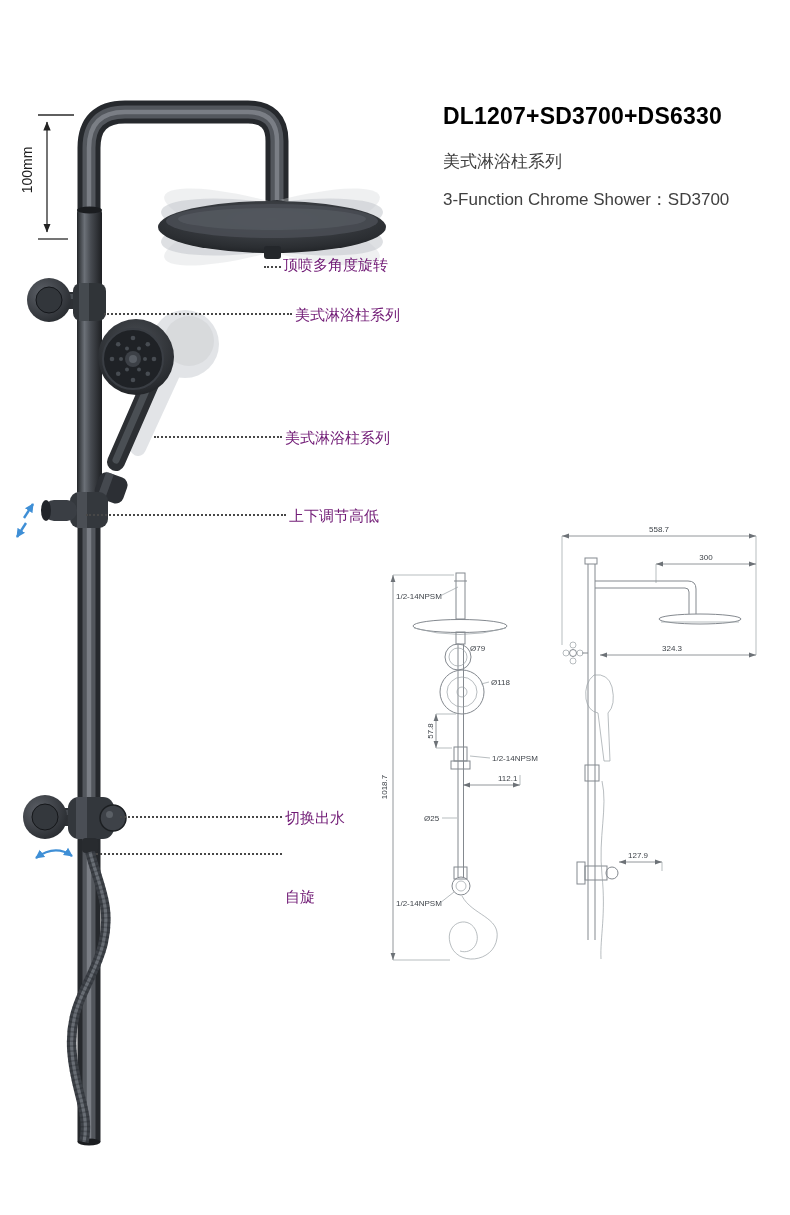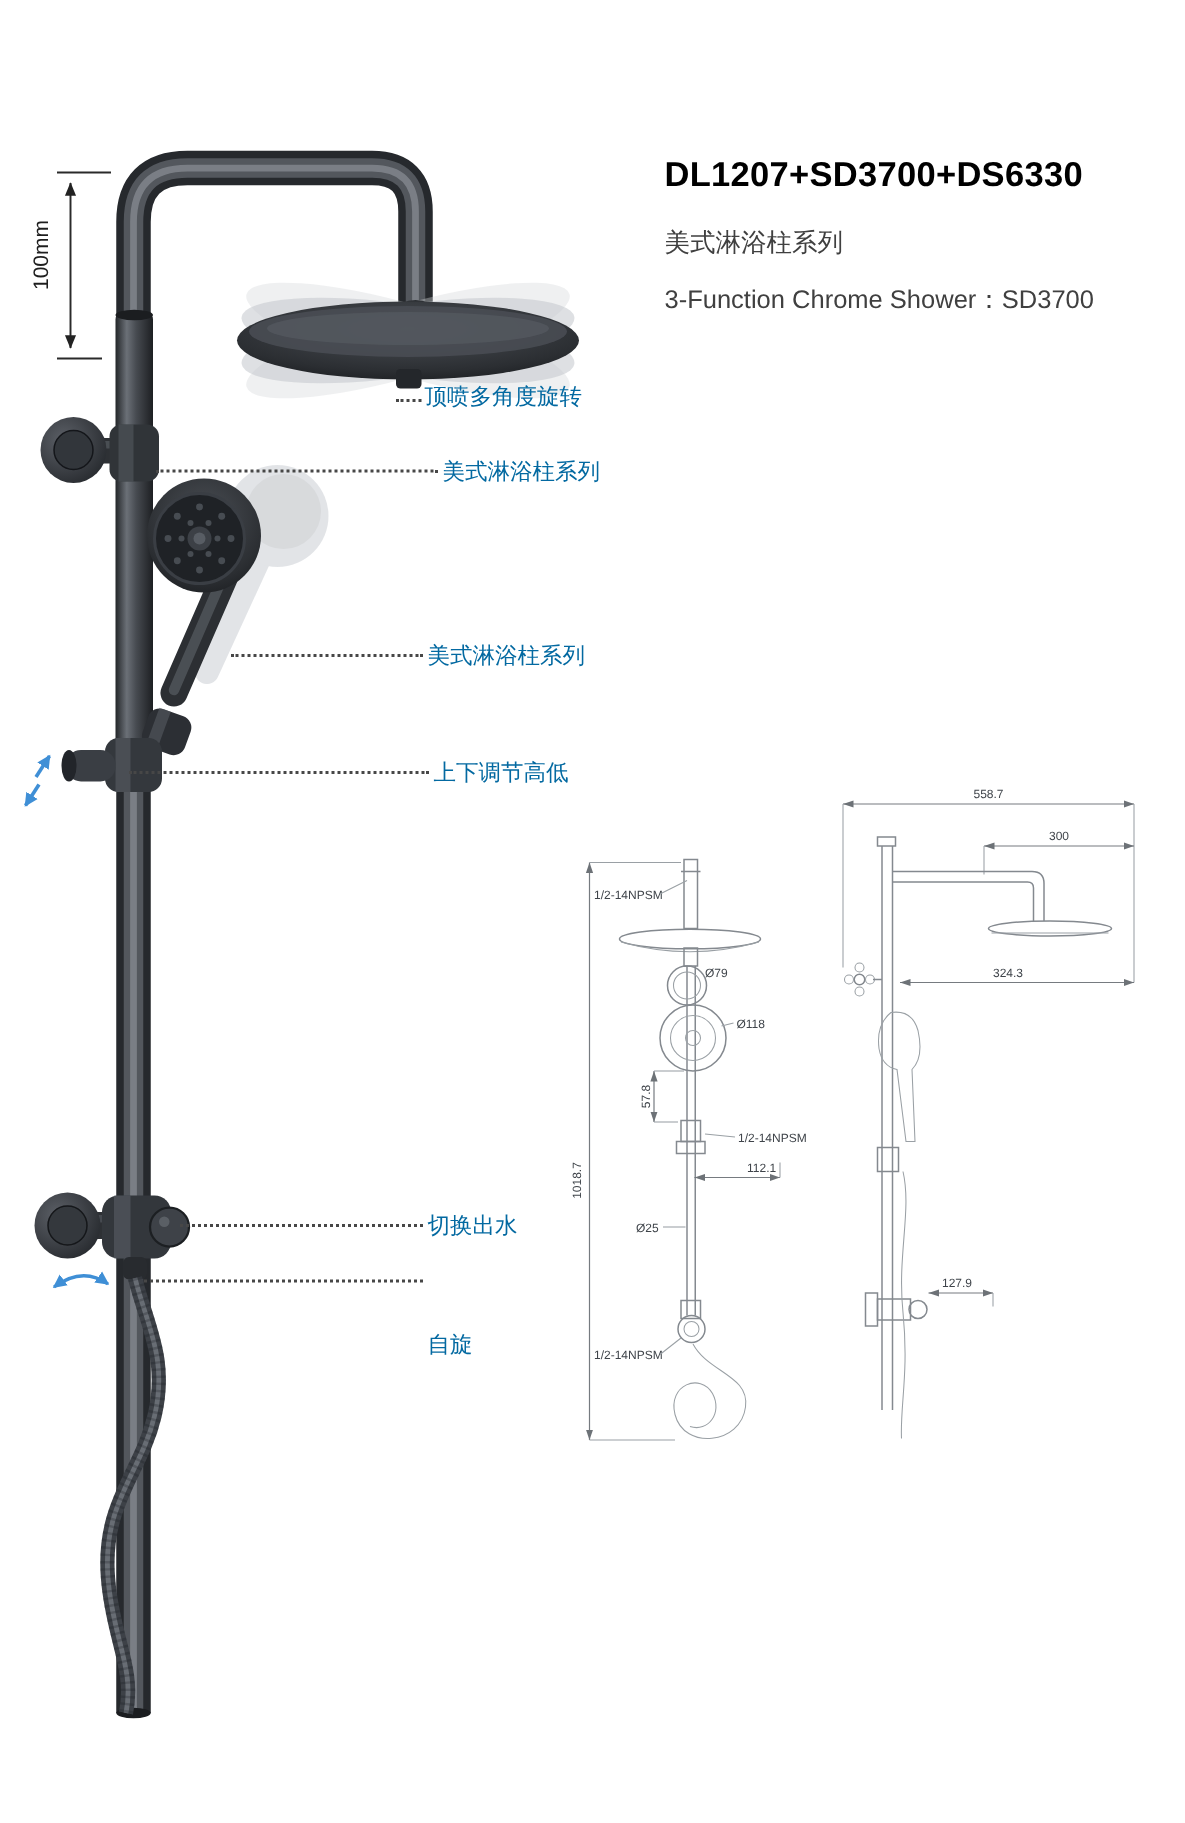--- a/index.html
+++ b/index.html
@@ -6,21 +6,21 @@
   html,body{width:790px;height:1215px}
   body{background:#fff;font-family:"Liberation Sans","DejaVu Sans",sans-serif}
   .page{position:relative;width:790px;height:1215px;background:#fff;overflow:hidden}
 
   
   .info{position:absolute;left:443px;top:103px;width:345px;color:#0b0b0b}
   .info h1{font-size:23px;font-weight:bold;color:#000;letter-spacing:.2px;margin-bottom:20px;white-space:nowrap}
   .info .line{font-size:17px;color:#404040;margin-bottom:15px;white-space:nowrap}
 
   
-  .callout{position:absolute;font-size:15px;color:#0369a1;white-space:nowrap;line-height:18px}
+  .callout{position:absolute;font-size:15px;color:#701a75;white-space:nowrap;line-height:18px}
   .leader{position:absolute;height:0;border-top:2px dotted #474747}
 
   
   .dim-100{position:absolute;left:-1px;top:162px;width:56px;text-align:center;
            font-size:14px;color:#1e1e1e;transform:rotate(-90deg)}
 
   svg{position:absolute;display:block}
   .svg-main{left:0;top:0}
   .svg-cad{left:370px;top:515px}
 

